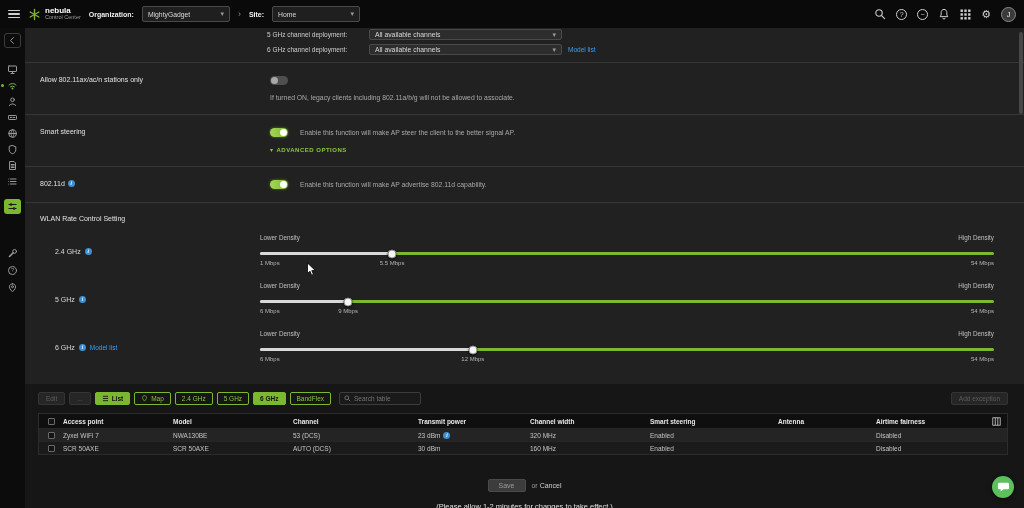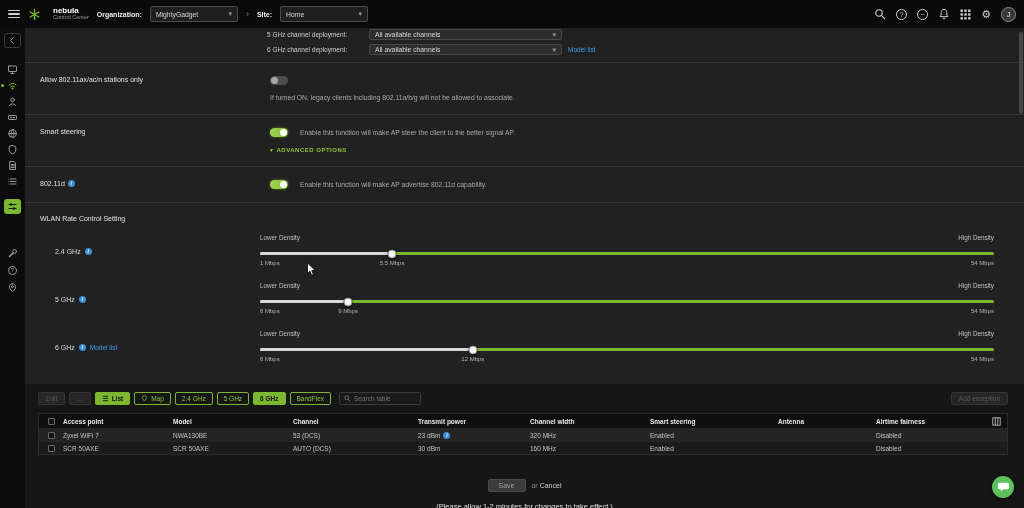--- a/index.html
+++ b/index.html
@@ -5,21 +5,21 @@
   * { margin:0; padding:0; box-sizing:border-box; }
   html,body { width:1024px; height:508px; overflow:hidden; background:#101010;
     font-family:"Liberation Sans","DejaVu Sans",sans-serif; }
   body { position:relative; color:#ccc; }
 
   
   .topbar { position:absolute; top:0; left:0; width:1024px; height:28px; background:#0a0a0a;
     display:flex; align-items:center; padding:0 8px; gap:8px; z-index:20; }
   .hamburger { width:12px; display:flex; flex-direction:column; gap:2px; cursor:pointer; }
   .hamburger span { display:block; height:1.4px; background:#cfcfcf; border-radius:1px; }
-  .brand { display:flex; align-items:center; gap:12px; }
+  .brand { display:flex; align-items:center; gap:4px; }
   .brand-text { line-height:1.05; }
   .brand-name { font-size:8px; color:#fff; font-weight:bold; }
   .brand-sub { font-size:5.5px; color:#9a9a9a; }
   .tb-label { font-size:7px; font-weight:bold; color:#f0f0f0; }
   .select { display:inline-flex; align-items:center; justify-content:space-between;
     background:#1f1f1f; border:1px solid #4a4a4a; border-radius:2px; color:#d9d9d9;
     font-size:6.8px; padding:0 5px; cursor:pointer; }
   .tb-select { width:88px; height:16px; }
   .caret { color:#9a9a9a; font-size:7px; margin-left:4px; }
   .crumb-sep { color:#8a8a8a; font-size:9px; }

